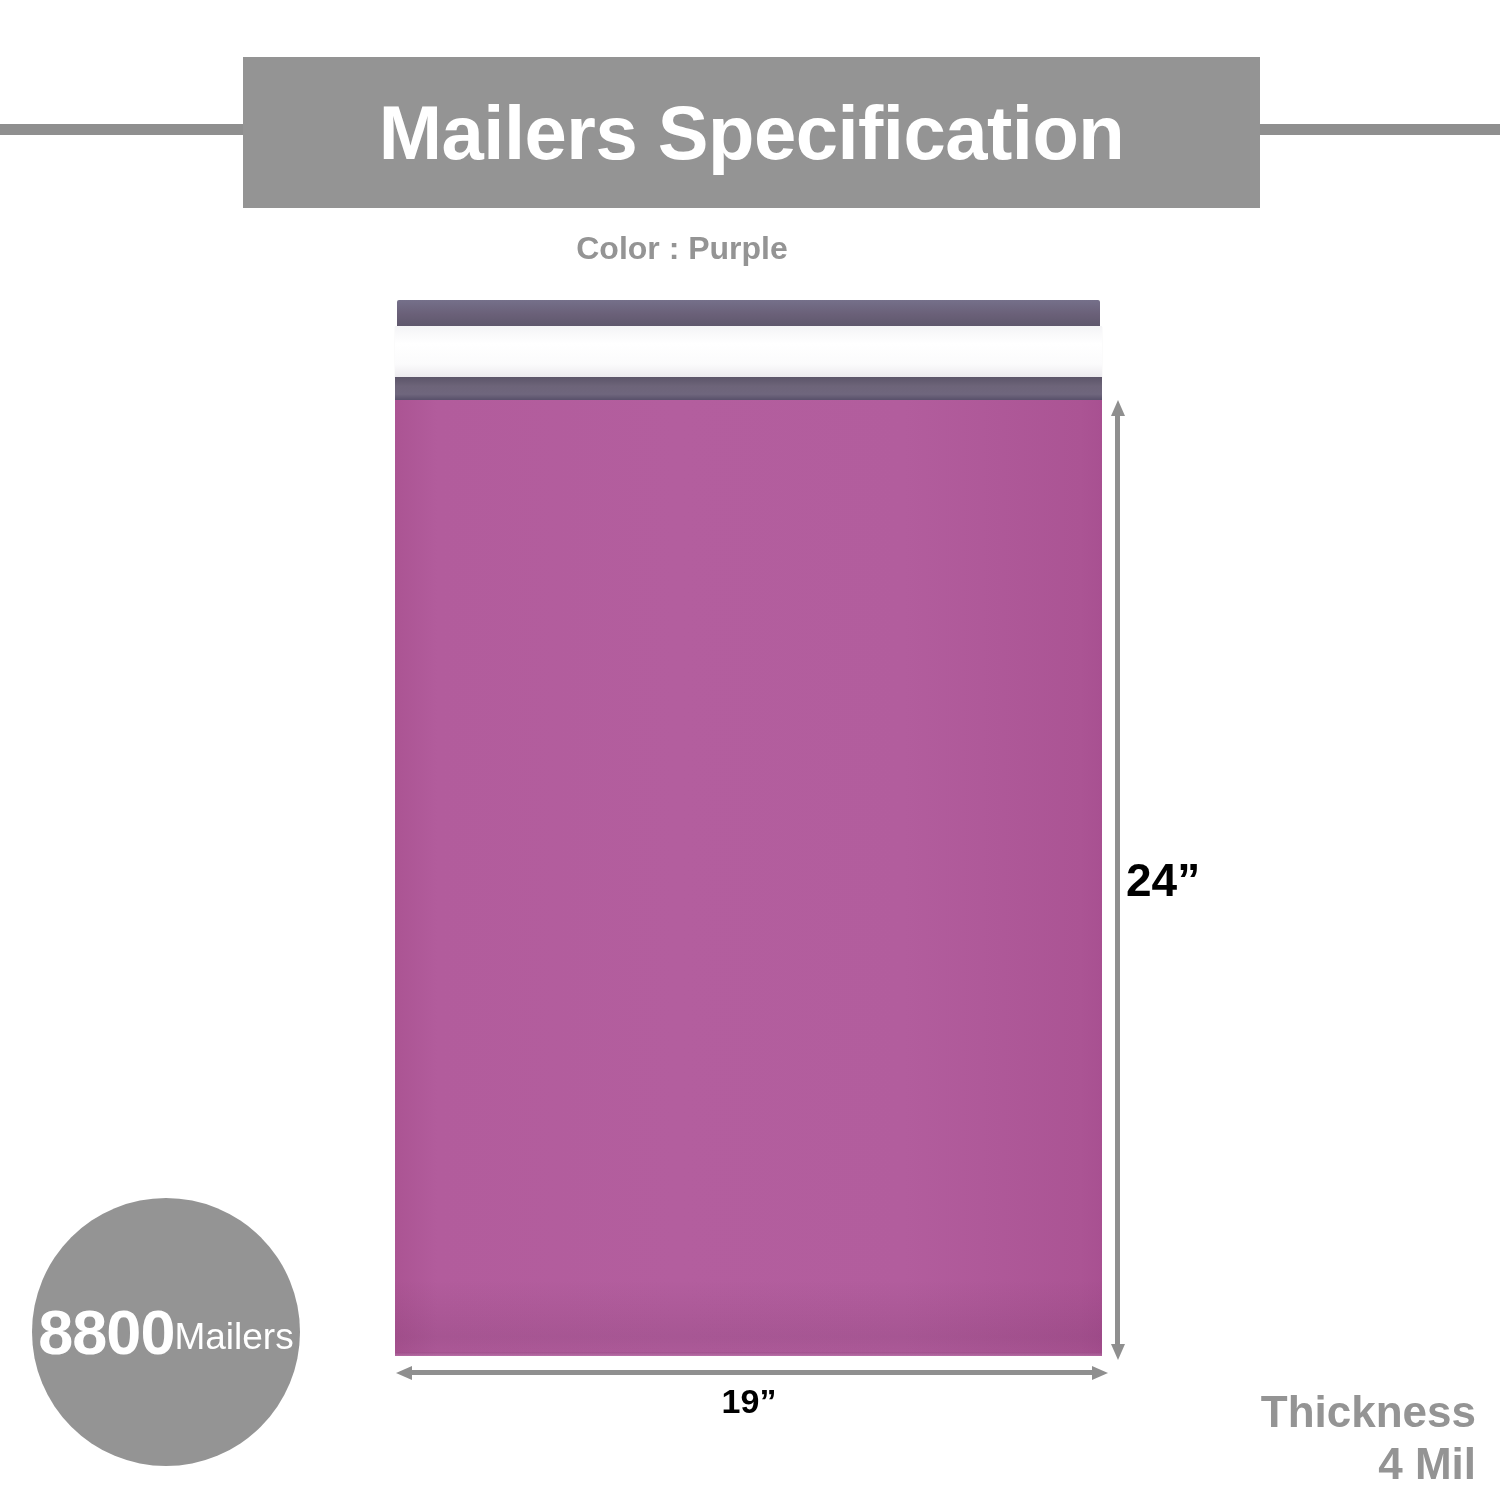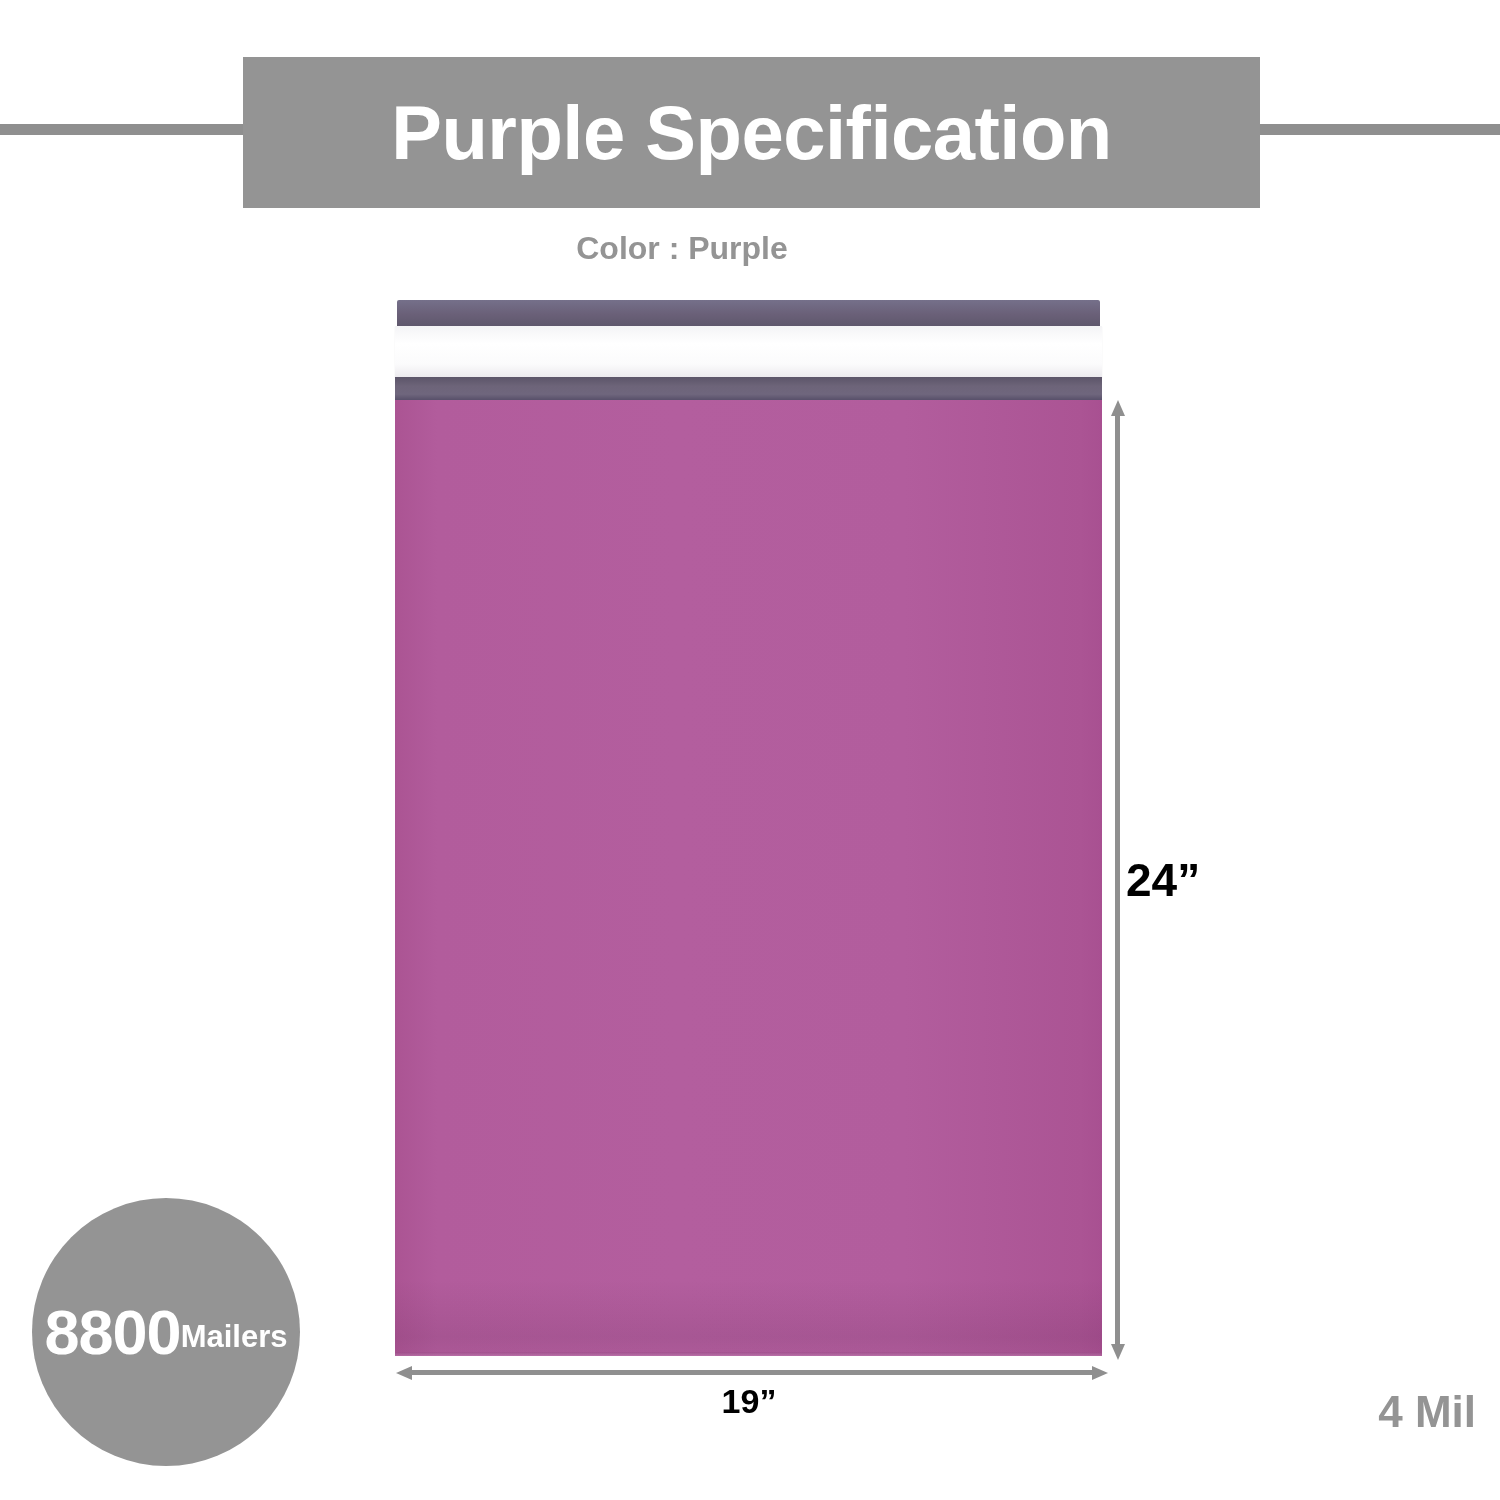--- a/index.html
+++ b/index.html
@@ -237,22 +237,22 @@
   }
   #quantity-count {
     color: #ffffff;
     font-size: 63px;
     font-weight: 700;
     line-height: 1;
     letter-spacing: -1px;
   }
   #quantity-unit {
     color: #ffffff;
-    font-size: 31px;
-    font-weight: 700;
+    font-size: 37px;
+    font-weight: 400;
     line-height: 1;
     margin-top: 9px;
   }
 
   
   #thickness-block {
     position: absolute;
     right: 24px;
     top: 1386px;
     text-align: right;
@@ -263,21 +263,21 @@
   }
   #thickness-block div { white-space: nowrap; }
 </style>
 </head>
 <body>
 
 <div id="header-rule-left"></div>
 <div id="header-rule-right"></div>
 
 <div id="header-banner">
-  <div id="header-title">Purple Specification</div>
+  <div id="header-title">Mailers Specification</div>
 </div>
 
 <div id="color-label">Color : Purple</div>
 
 <div id="mailer-bag">
   <div class="bag-flap-top"></div>
   <div class="bag-adhesive"></div>
   <div class="bag-flap-seam"></div>
   <div class="bag-body"></div>
 </div>
@@ -295,14 +295,15 @@
   <div class="arrow-right"></div>
 </div>
 <div id="dim-width-label">19”</div>
 
 <div id="quantity-badge">
   <div id="quantity-count">8800</div>
   <div id="quantity-unit">Mailers</div>
 </div>
 
 <div id="thickness-block">
+  <div>Thickness</div>
   <div>4 Mil</div>
 </div>
 
 </body></html>

